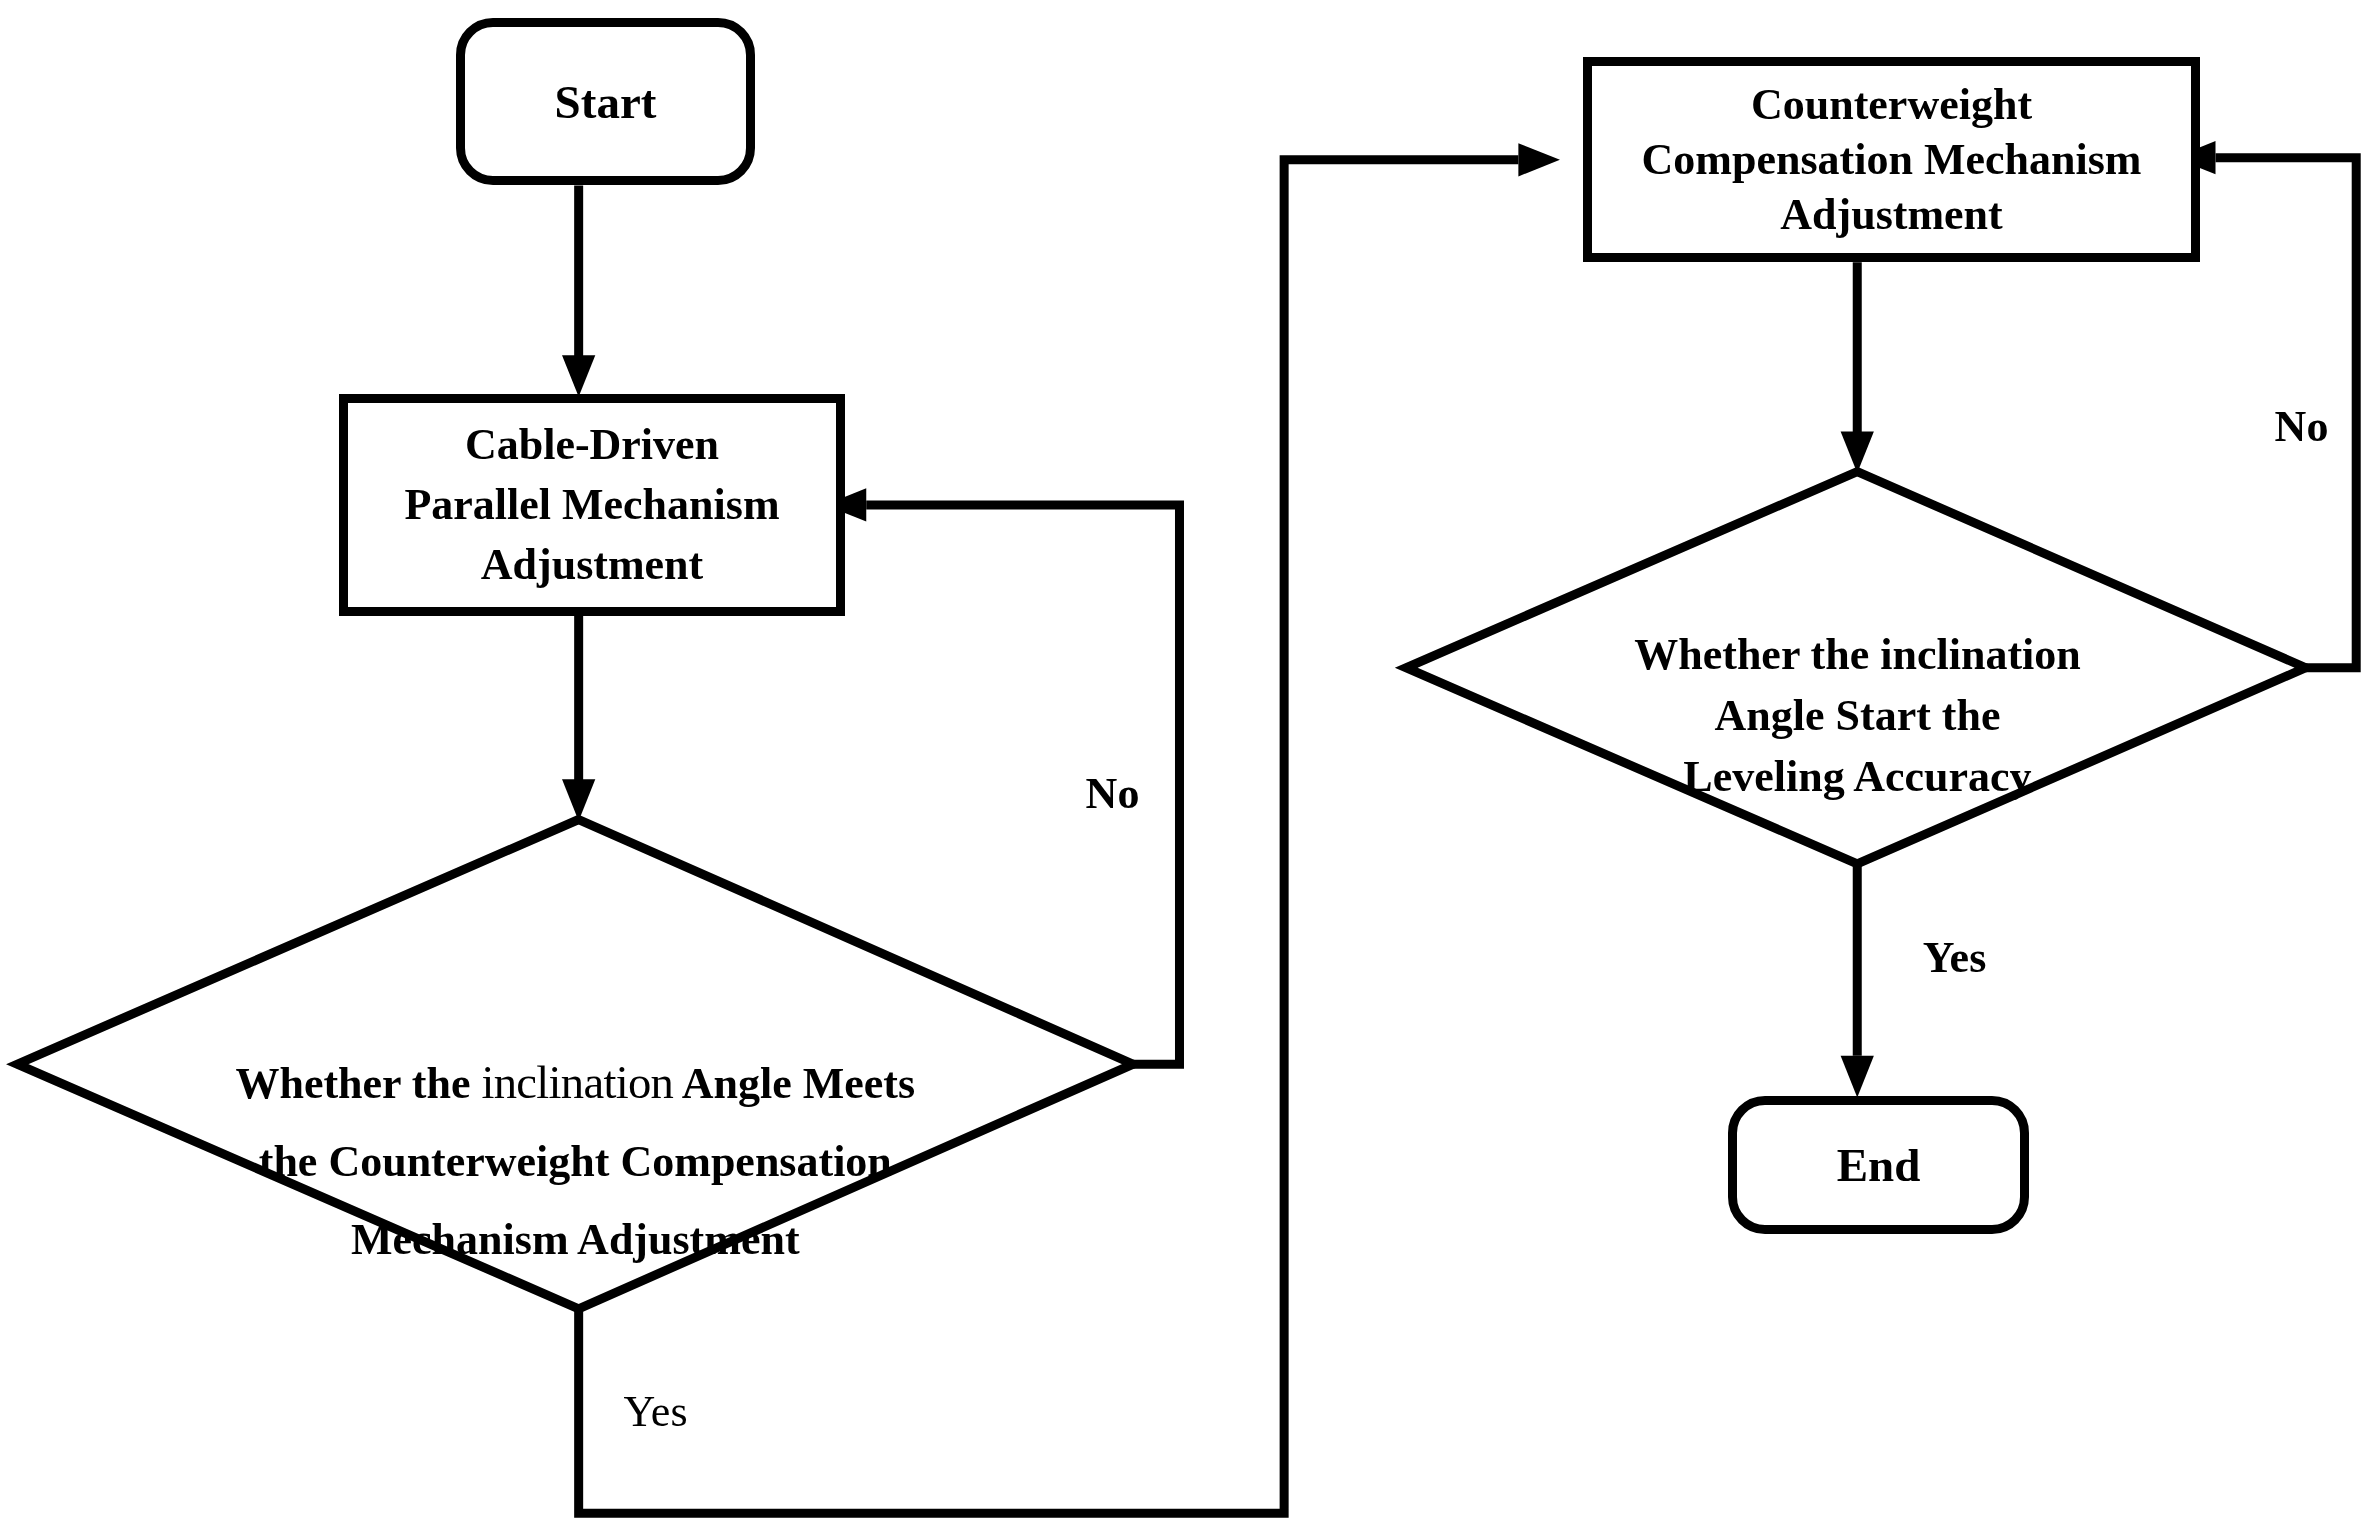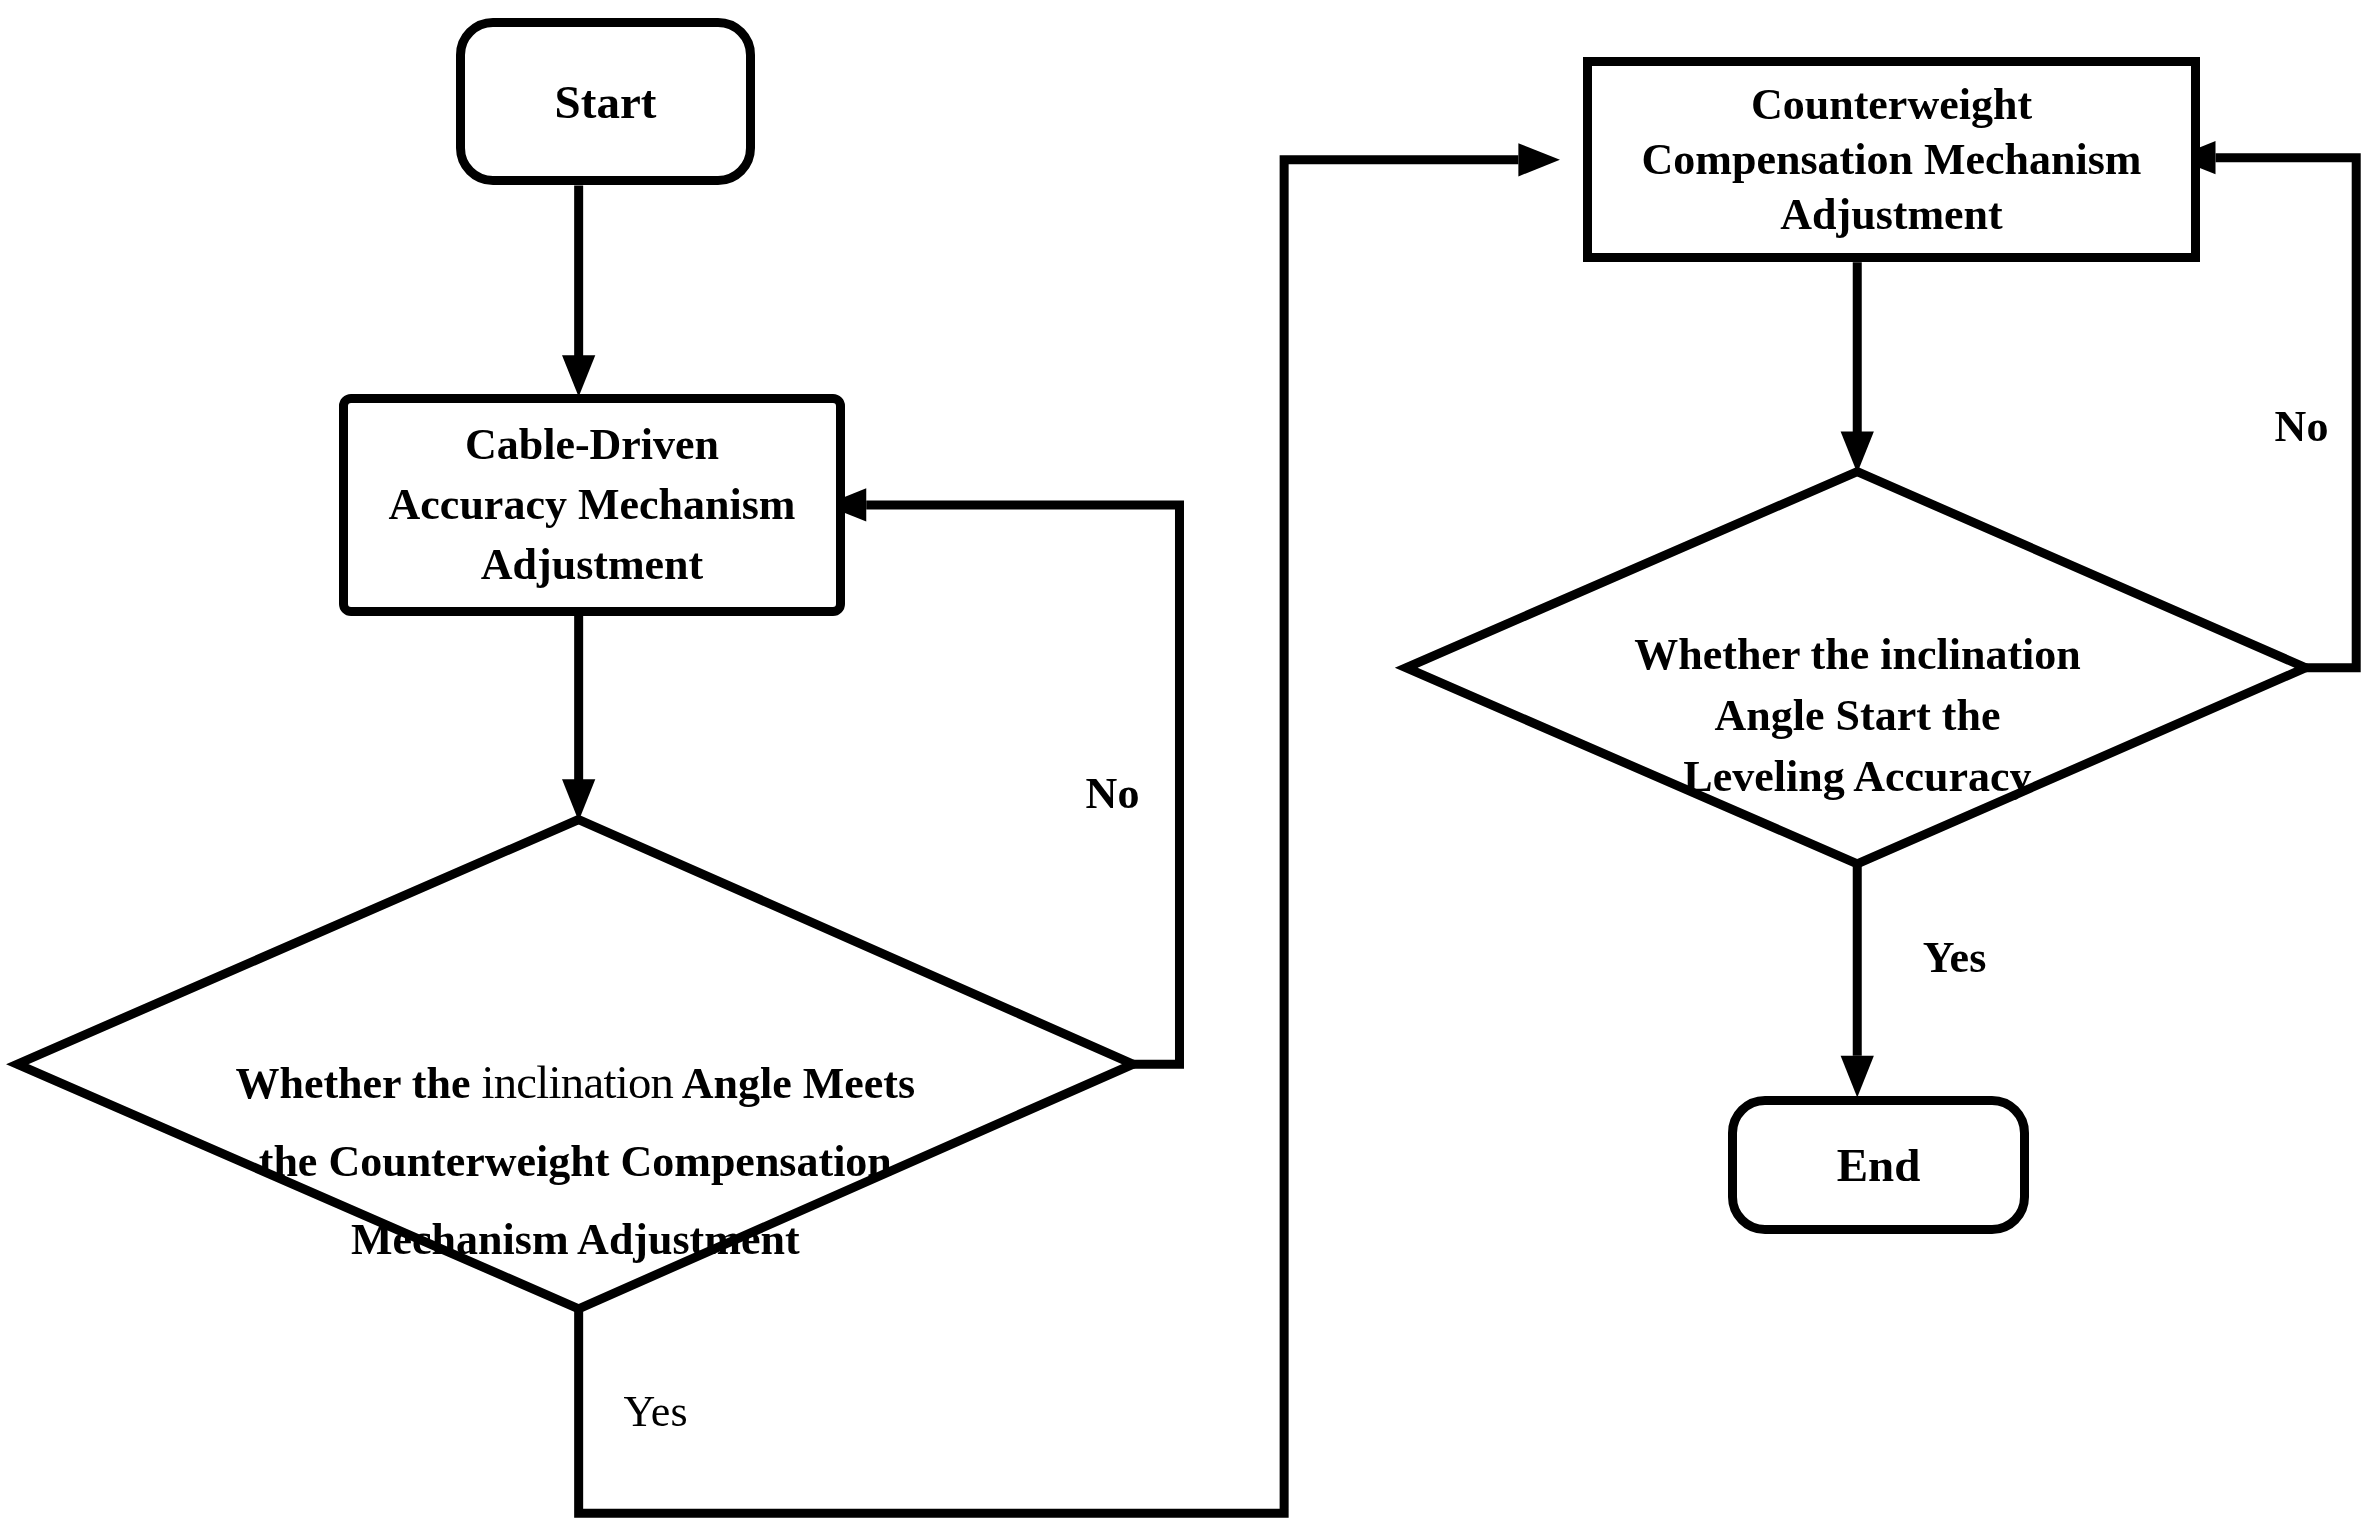--- a/index.html
+++ b/index.html
@@ -4,21 +4,21 @@
 <style>
   html,body{margin:0;padding:0;width:2377px;height:1533px;background:#ffffff;}
   #canvas{position:relative;width:2377px;height:1533px;background:#ffffff;overflow:hidden;
           font-family:"Liberation Serif","DejaVu Serif",serif;color:#000;}
   #wires{position:absolute;left:0;top:0;width:2377px;height:1533px;}
   .node{position:absolute;box-sizing:border-box;background:#ffffff;border:9.7px solid #000000;
         display:flex;flex-direction:column;align-items:center;justify-content:center;
         text-align:center;font-weight:700;z-index:2;margin-left:27px;}
   .terminator{border-radius:37px;font-size:47px;}
   #node-start{left:429px;top:18px;width:299px;height:167px;}
-  #node-cable{left:312px;top:394px;width:506px;height:222px;font-size:44px;line-height:60px;border-radius:12px;}
+  #node-cable{left:312px;top:394px;width:506px;height:222px;font-size:44px;line-height:60px;}
   #node-counterweight{left:1556px;top:57px;width:617px;height:205px;font-size:44px;line-height:55px;}
   #node-end{left:1701px;top:1096px;width:301px;height:138px;}
   .dtext{position:absolute;text-align:center;font-weight:700;font-size:44px;z-index:2;margin-top:30px;}
   #decision1-text{left:17.3px;top:1013px;width:1116px;line-height:78px;}
   #decision2-text{left:1407px;top:594px;width:901px;line-height:61px;}
   .inclination-word{font-weight:400;font-size:1.06em;letter-spacing:-0.7px;}
   .edge-label{position:absolute;width:125px;text-align:center;font-size:44px;font-weight:700;z-index:2;}
   #label-no-left{left:1050px;top:768px;}
   #label-yes-left{left:593px;top:1386px;font-weight:400;}
   #label-no-right{left:2239px;top:401px;}
@@ -58,21 +58,21 @@
     <polyline class="wire" points="2680,1246 2680,1523"></polyline>
     <polygon class="head" points="2680,1583 2656,1523 2704,1523"></polygon>
   </svg>
 
   <div class="node terminator" id="node-start">
     <span>Start</span>
   </div>
 
   <div class="node" id="node-cable">
     <div>Cable-Driven</div>
-    <div>Accuracy Mechanism</div>
+    <div>Parallel Mechanism</div>
     <div>Adjustment</div>
   </div>
 
   <div class="node" id="node-counterweight">
     <div>Counterweight</div>
     <div>Compensation Mechanism</div>
     <div>Adjustment</div>
   </div>
 
   <div class="dtext" id="decision1-text">

